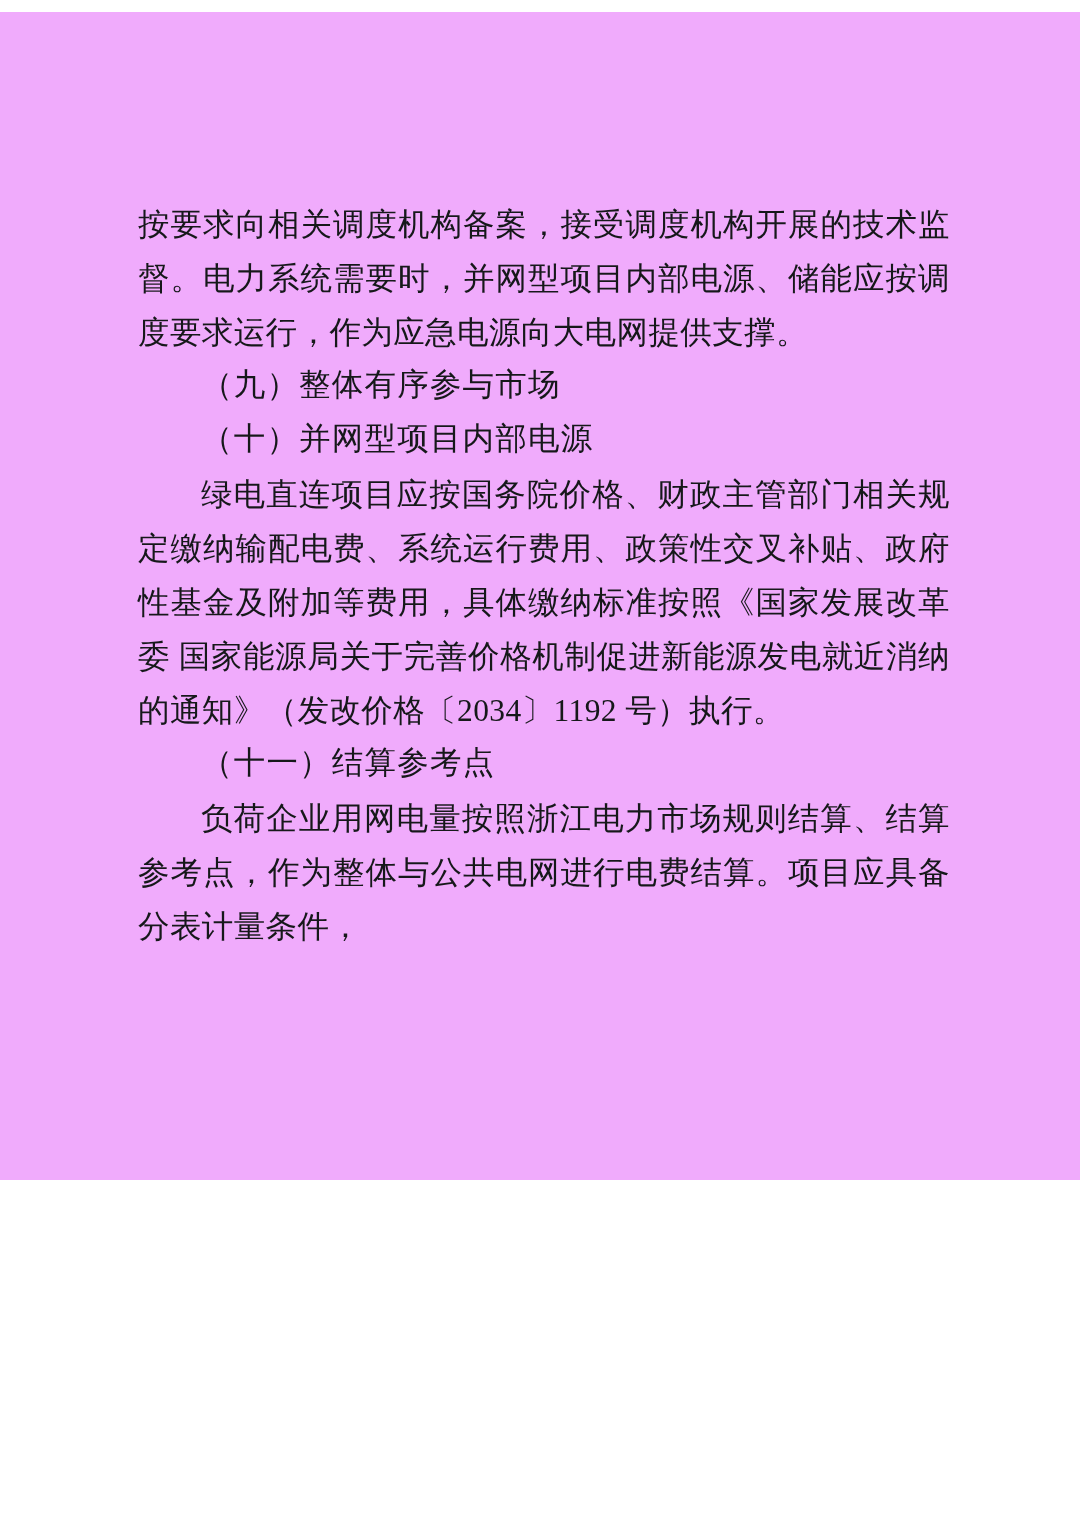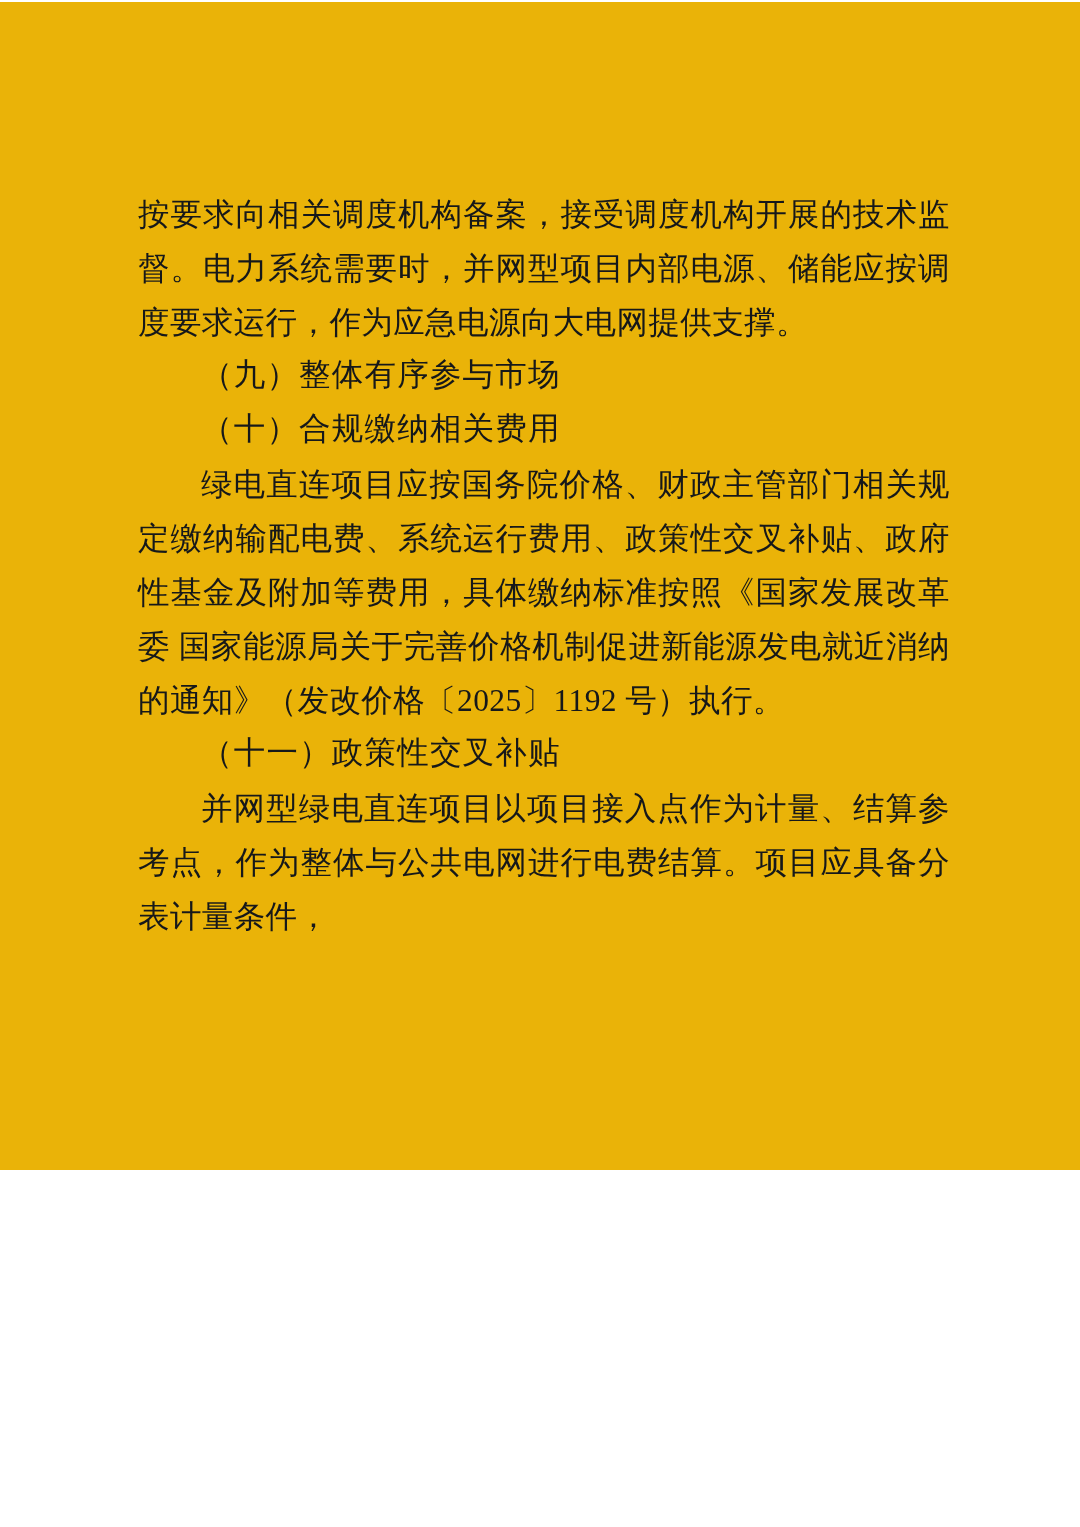--- a/index.html
+++ b/index.html
@@ -4,22 +4,22 @@
 <style>
   html, body {
     margin: 0;
     padding: 0;
     background: #ffffff;
   }
   .page {
     position: relative;
     width: 1080px;
     height: 1168px;
-    background: #eab308;
-    margin: 2px auto;
+    background: #f0abfc;
+    margin: 12px auto;
     box-sizing: border-box;
     font-family: "Liberation Serif", "DejaVu Serif", serif;
     color: #1a1a1a;
     overflow: hidden;
   }
   .content {
     position: absolute;
     left: 138px;
     top: 186px;
     width: 812px;
@@ -53,19 +53,19 @@
     color: #1a1a1a;
   }
 </style>
 </head>
 <body>
 
 <div class="page">
   <div class="content">
     <p class="body">按要求向相关调度机构备案，接受调度机构开展的技术监督。电力系统需要时，并网型项目内部电源、储能应按调度要求运行，作为应急电源向大电网提供支撑。</p>
     <p class="heading">（九）整体有序参与市场</p>
-    <p class="heading">（十）合规缴纳相关费用</p>
-    <p class="indent">绿电直连项目应按国务院价格、财政主管部门相关规定缴纳输配电费、系统运行费用、政策性交叉补贴、政府性基金及附加等费用，具体缴纳标准按照《国家发展改革委 国家能源局关于完善价格机制促进新能源发电就近消纳的通知》（发改价格〔2025〕1192 号）执行。</p>
-    <p class="heading">（十一）政策性交叉补贴</p>
-    <p class="indent">并网型绿电直连项目以项目接入点作为计量、结算参考点，作为整体与公共电网进行电费结算。项目应具备分表计量条件，</p>
+    <p class="heading">（十）并网型项目内部电源</p>
+    <p class="indent">绿电直连项目应按国务院价格、财政主管部门相关规定缴纳输配电费、系统运行费用、政策性交叉补贴、政府性基金及附加等费用，具体缴纳标准按照《国家发展改革委 国家能源局关于完善价格机制促进新能源发电就近消纳的通知》（发改价格〔2034〕1192 号）执行。</p>
+    <p class="heading">（十一）结算参考点</p>
+    <p class="indent">负荷企业用网电量按照浙江电力市场规则结算、结算参考点，作为整体与公共电网进行电费结算。项目应具备分表计量条件，</p>
   </div>
   <div class="page-number">6</div>
 </div>
 
 </body></html>

